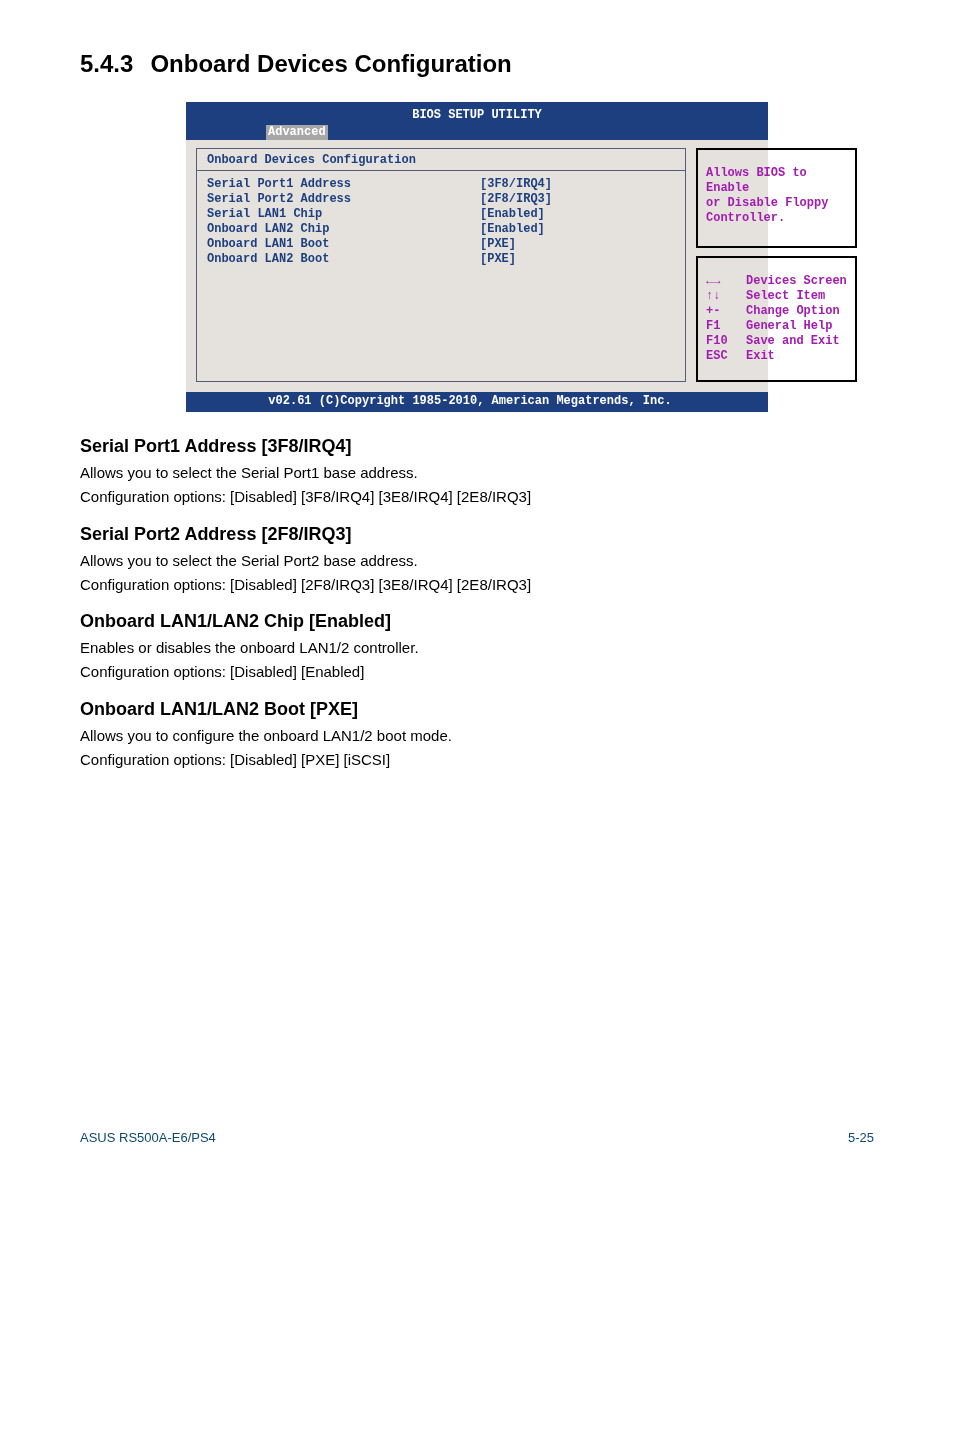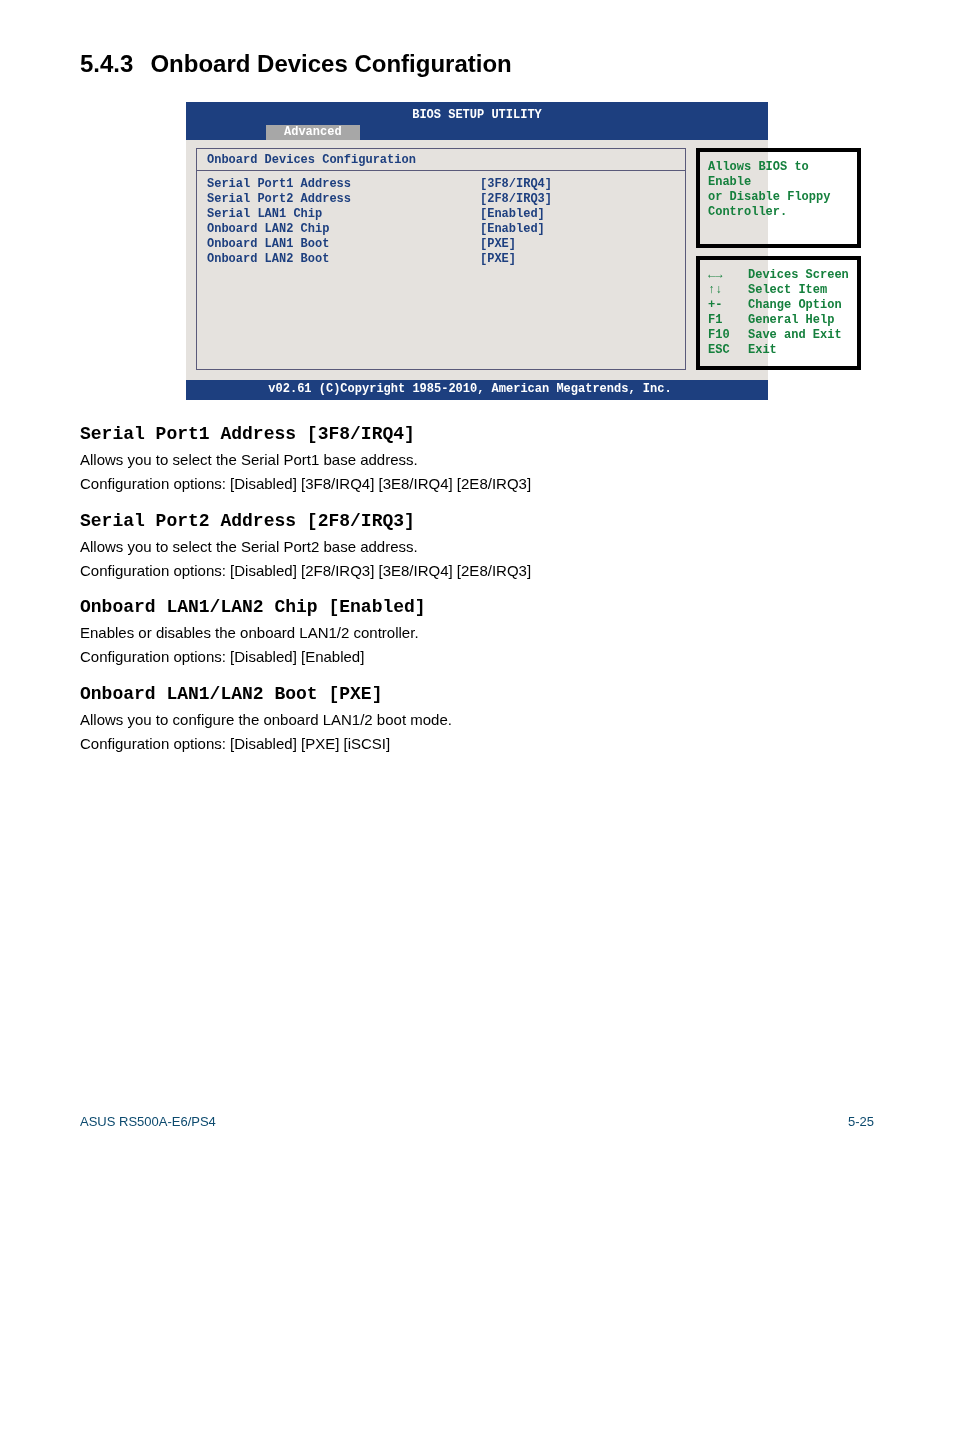--- a/index.html
+++ b/index.html
@@ -42,21 +42,21 @@
       color: #fff;
       margin-bottom: 2px;
     }
     .bios-tabs {
       display: flex;
       gap: 0;
       padding-left: 70px;
     }
     .bios-tab {
       color: #fff;
-      padding: 0 18px;
+      padding: 0 2px;
       background: #a7a7a7;
     }
     .bios-body {
       display: flex;
       background: #e5e2de;
       padding: 8px 10px 10px 10px;
       gap: 10px;
     }
     .bios-left {
       flex: 0 0 490px;
@@ -85,23 +85,23 @@
     .bios-row .val {
       white-space: pre;
     }
     .bios-right {
       flex: 1;
       display: flex;
       flex-direction: column;
       gap: 8px;
     }
     .bios-box {
-      border: 4px solid #000000;
-      padding: 8px 8px;
-      color: #15803d;
+      border: 2px solid #000000;
+      padding: 16px 8px;
+      color: #a21caf;
     }
     .help-box {
       min-height: 100px;
     }
     .nav-box {
       min-height: 90px;
     }
     .nav-line {
       display: flex;
       white-space: pre;
@@ -114,21 +114,20 @@
       color: #fff;
       text-align: center;
       padding: 2px 14px 3px 0;
     }
     
     h2 {
       font-size: 18px;
       font-weight: bold;
       margin-top: 16px;
       margin-bottom: 6px;
-      font-family: Liberation Mono, monospace;
     }
     p {
       font-size: 15px;
       line-height: 1.35;
       margin-bottom: 4px;
     }
     .page-footer {
       display: flex;
       justify-content: space-between;
       font-size: 13px;

